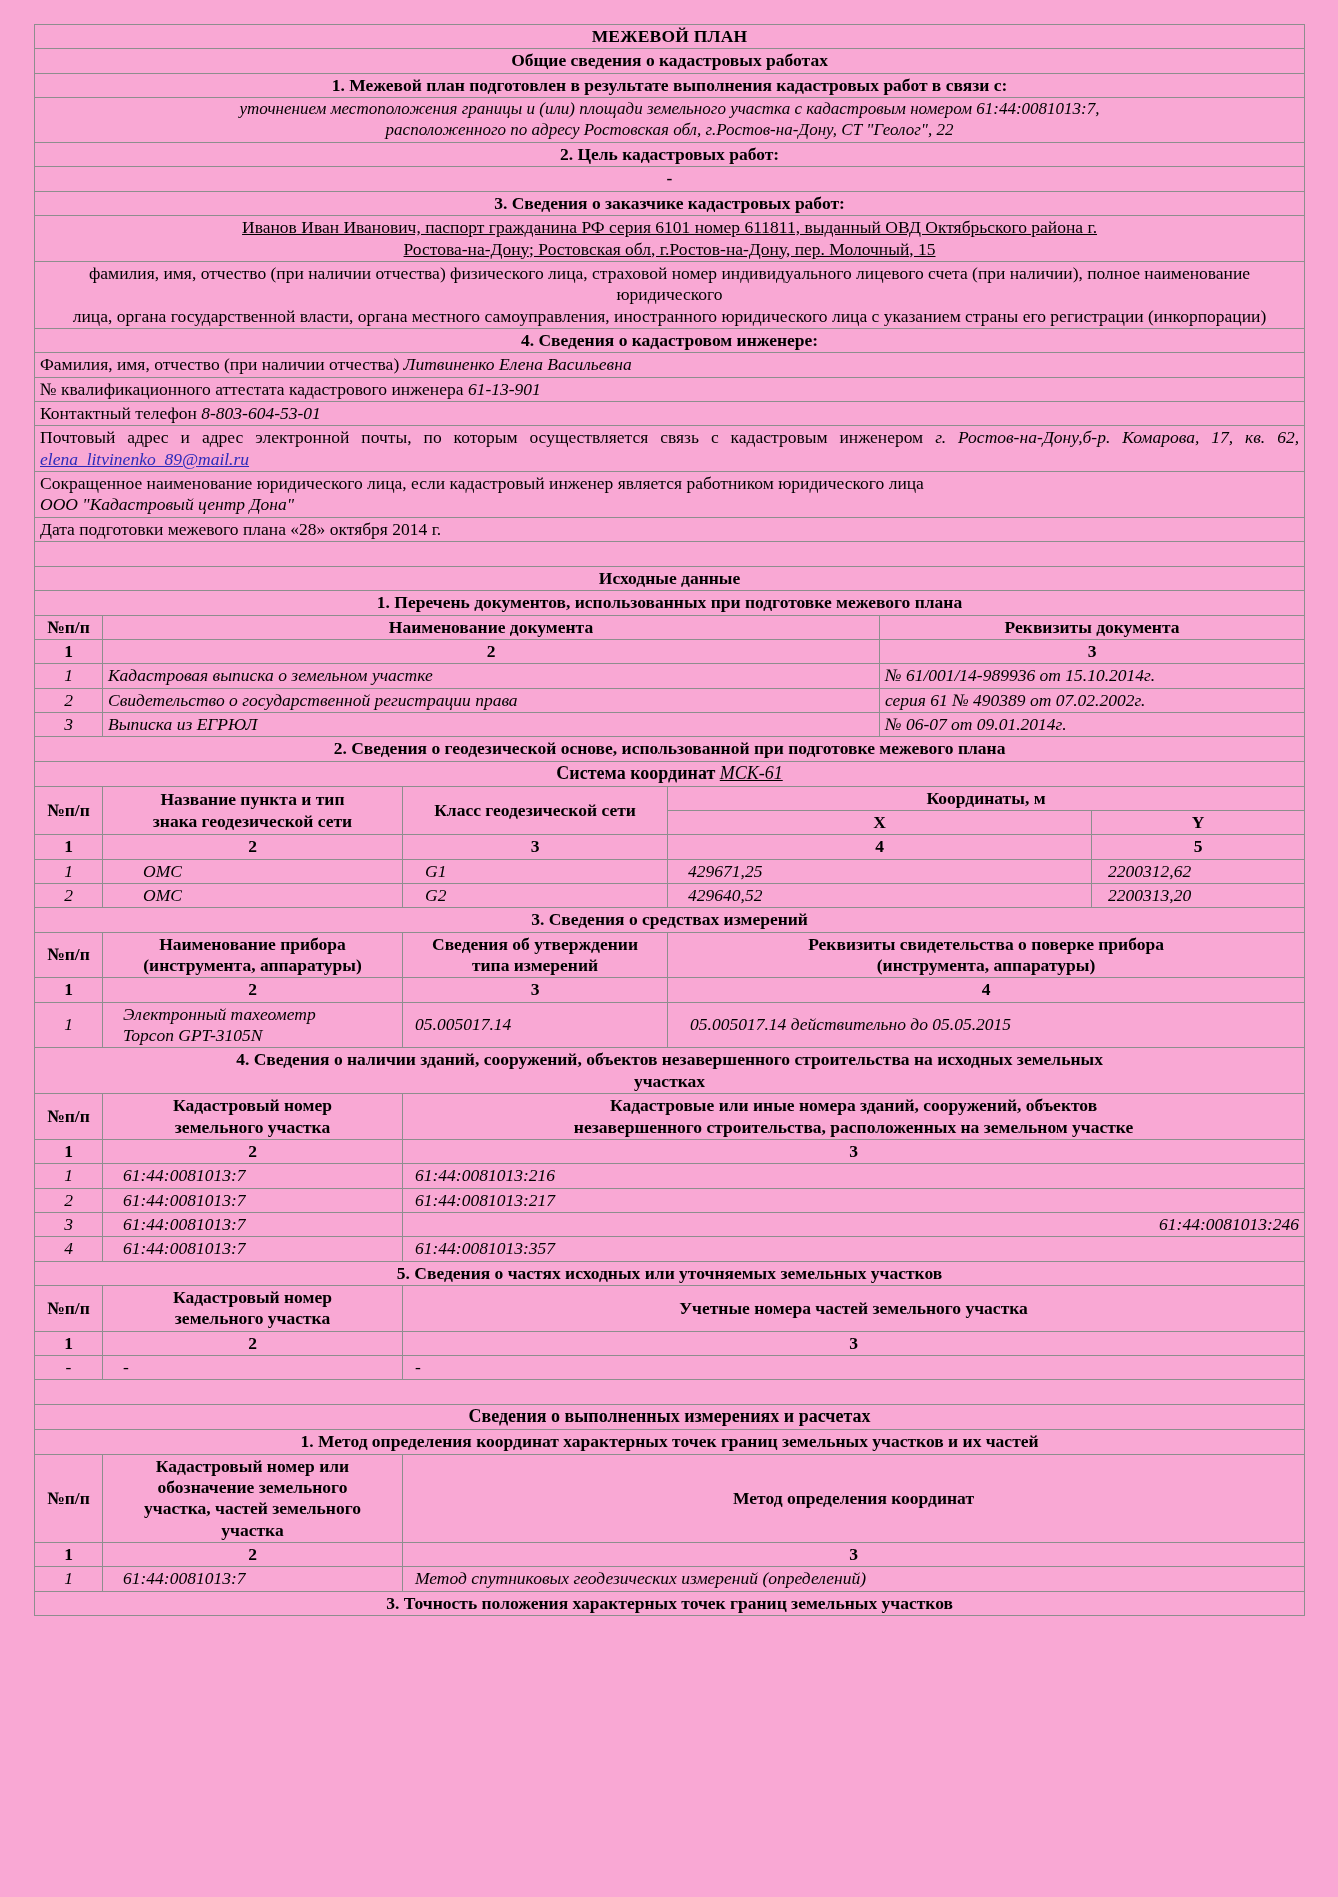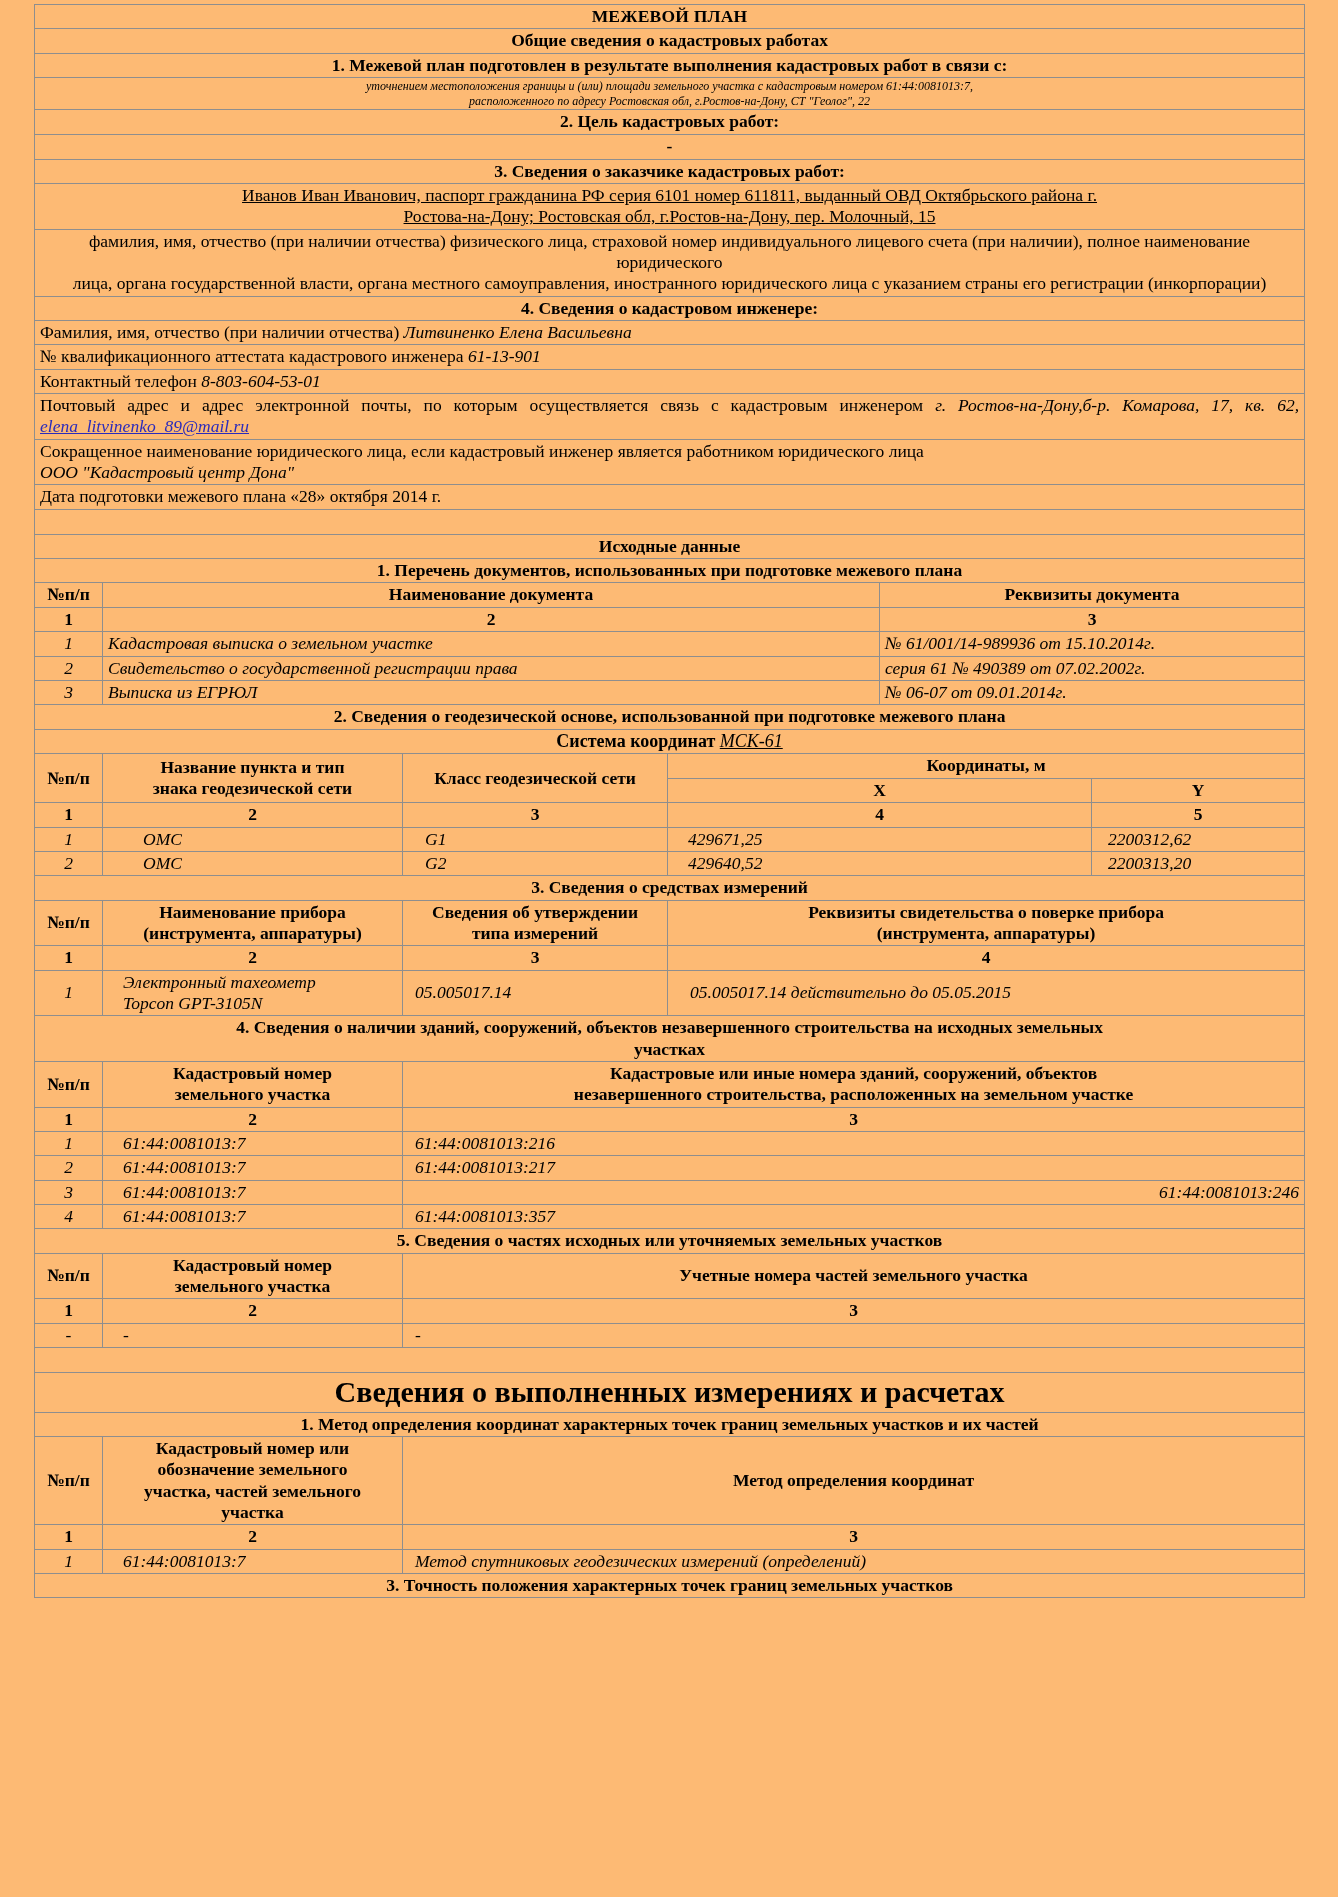--- a/index.html
+++ b/index.html
@@ -9,23 +9,23 @@
   }
   body {
     font-family: "Liberation Serif", "DejaVu Serif", serif;
     color: #000000;
   }
   .page {
     position: relative;
     width: 1338px;
     height: 1897px;
     margin: 0 auto;
-    background: #fdba74;
+    background: #f9a8d4;
     box-sizing: border-box;
-    padding: 4px 34px 0 34px;
+    padding: 24px 34px 0 34px;
   }
   table.doc {
     width: 1270px;
     border-collapse: collapse;
     table-layout: fixed;
   }
   table.doc td {
     border: 1px solid #8e8e8e;
     padding: 1px 5px;
     vertical-align: middle;
@@ -122,21 +122,21 @@
       <td colspan="6" class="title-main">МЕЖЕВОЙ ПЛАН</td>
     </tr>
     <tr>
       <td colspan="6" class="title-sub">Общие сведения о кадастровых работах</td>
     </tr>
 
     <tr>
       <td colspan="6" class="section-head">1. Межевой план подготовлен в результате выполнения кадастровых работ в связи с:</td>
     </tr>
     <tr>
-      <td colspan="6" class="ctr ital" style="font-size:12px;">
+      <td colspan="6" class="ctr ital" style="font-size:17px;">
         <div>уточнением местоположения границы и (или) площади  земельного участка с кадастровым номером 61:44:0081013:7,</div>
         <div>расположенного  по адресу Ростовская обл, г.Ростов-на-Дону, СТ "Геолог", 22</div>
       </td>
     </tr>
 
     <tr>
       <td colspan="6" class="section-head">2. Цель кадастровых работ:</td>
     </tr>
     <tr>
       <td colspan="6" class="ctr bold" style="height:22px;">-</td>
@@ -370,21 +370,21 @@
       <td class="ctr">-</td>
       <td style="padding-left:20px;">-</td>
       <td colspan="4" style="padding-left:12px;">-</td>
     </tr>
 
     <tr class="spacer-row">
       <td colspan="6">&nbsp;</td>
     </tr>
 
     <tr>
-      <td colspan="6" class="big-head" style="font-size:30px;">Сведения о выполненных измерениях и расчетах</td>
+      <td colspan="6" class="big-head" style="font-size:18px;">Сведения о выполненных измерениях и расчетах</td>
     </tr>
     <tr>
       <td colspan="6" class="section-head">1. Метод определения координат характерных точек границ земельных участков и их частей</td>
     </tr>
     <tr>
       <td class="hdr-cell">№п/п</td>
       <td class="hdr-cell">
         <div>Кадастровый номер или</div>
         <div>обозначение земельного</div>
         <div>участка, частей земельного</div>

